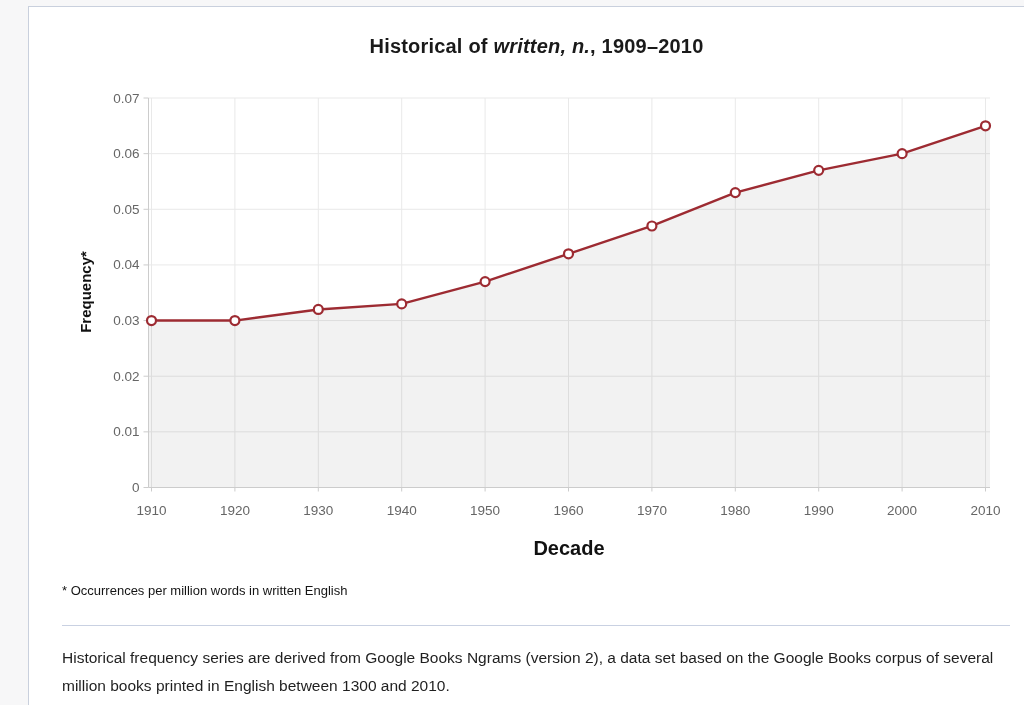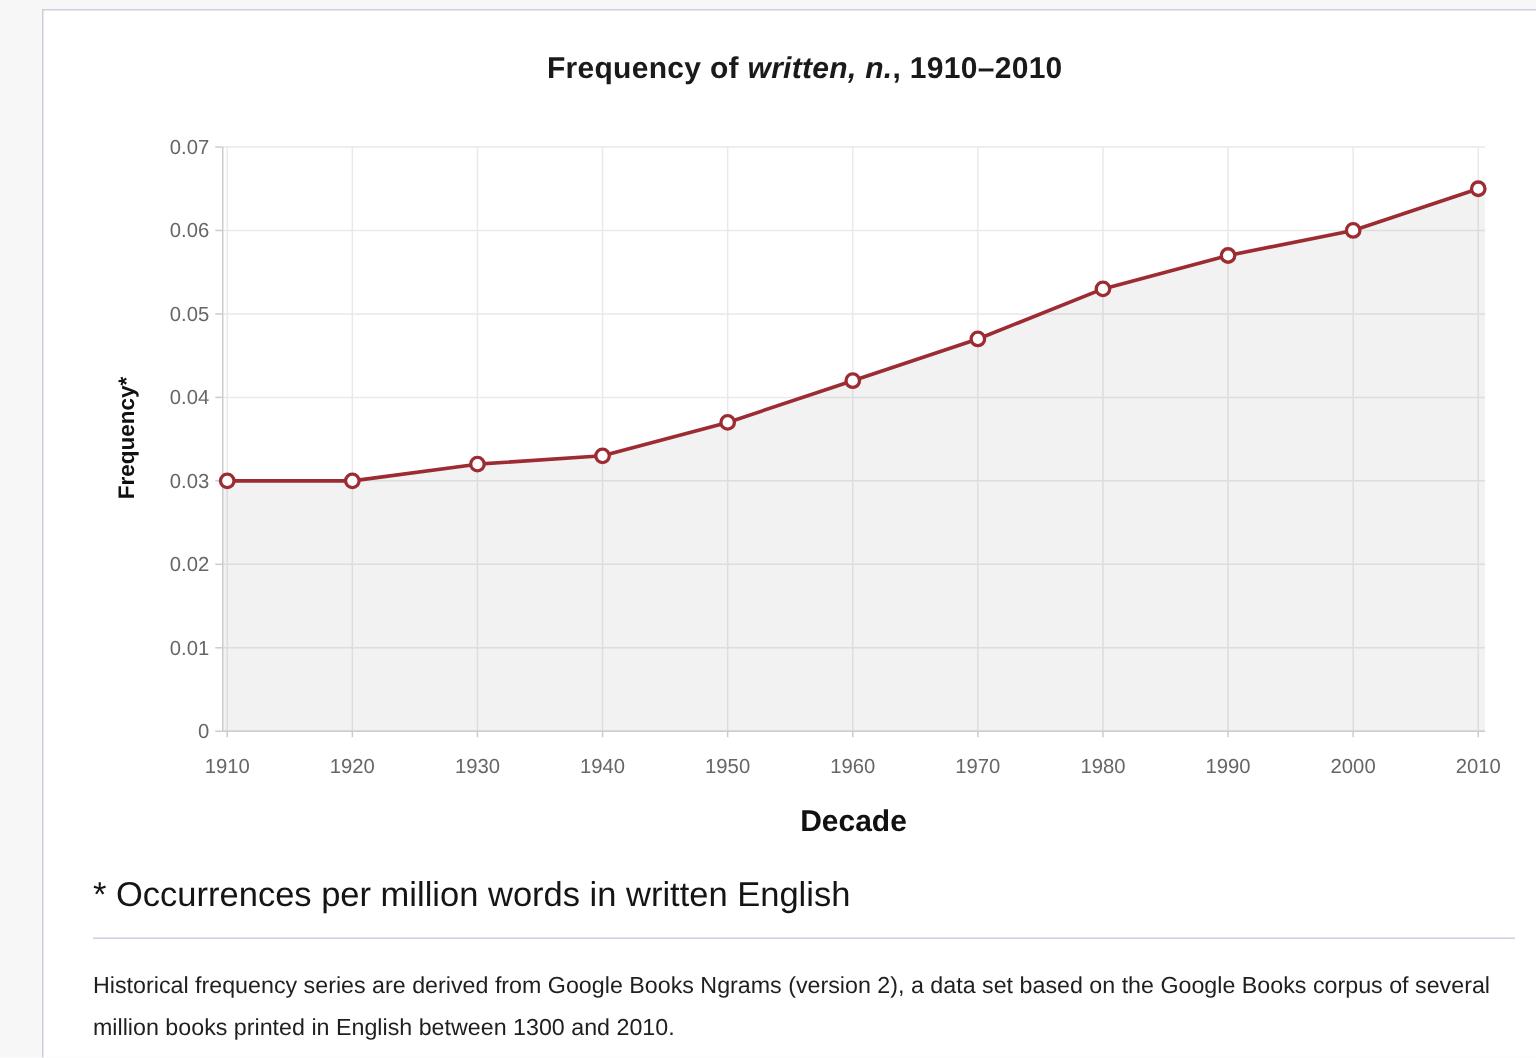--- a/index.html
+++ b/index.html
@@ -25,37 +25,37 @@
     position:absolute;left:85px;top:292px;
     transform:translate(-50%,-50%) rotate(-90deg);
     font-size:15px;font-weight:700;color:#111;white-space:nowrap;
   }
   .x-axis-title{
     position:absolute;left:148px;top:537px;width:842px;
     text-align:center;font-size:20px;font-weight:700;color:#111;
   }
   .footnote{
     position:absolute;left:62px;top:583px;margin:0;
-    font-size:23px;color:#151515;
+    font-size:13px;color:#151515;
   }
   .divider{
     position:absolute;left:62px;top:625px;width:948px;height:0;
     margin:0;border:none;border-top:1px solid #c9d1e2;
   }
   .source-note{
     position:absolute;left:62px;top:644px;width:952px;margin:0;
     font-size:15.5px;line-height:1.78;color:#1f1f1f;
   }
 </style>
 </head>
 <body>
 
 <div class="panel"></div>
 
-<h2 class="chart-title"><span>Frequency of </span><em>written, n.</em><span>, 1910–2010</span></h2>
+<h2 class="chart-title"><span>Historical of </span><em>written, n.</em><span>, 1909–2010</span></h2>
 
 <svg class="chart-svg" width="1024" height="560" viewBox="0 0 1024 560">
     <line x1="148.5" y1="487.5" x2="990" y2="487.5" stroke="#e9e9e9" stroke-width="1"></line>
     <line x1="143.5" y1="487.5" x2="148.5" y2="487.5" stroke="#cccccc" stroke-width="1"></line>
     <text x="139.5" y="492" text-anchor="end" fill="#666666" font-size="13.5">0</text>
     <line x1="148.5" y1="431.8571428571429" x2="990" y2="431.8571428571429" stroke="#e9e9e9" stroke-width="1"></line>
     <line x1="143.5" y1="431.8571428571429" x2="148.5" y2="431.8571428571429" stroke="#cccccc" stroke-width="1"></line>
     <text x="139.5" y="436.3571428571429" text-anchor="end" fill="#666666" font-size="13.5">0.01</text>
     <line x1="148.5" y1="376.2142857142857" x2="990" y2="376.2142857142857" stroke="#e9e9e9" stroke-width="1"></line>
     <line x1="143.5" y1="376.2142857142857" x2="148.5" y2="376.2142857142857" stroke="#cccccc" stroke-width="1"></line>

